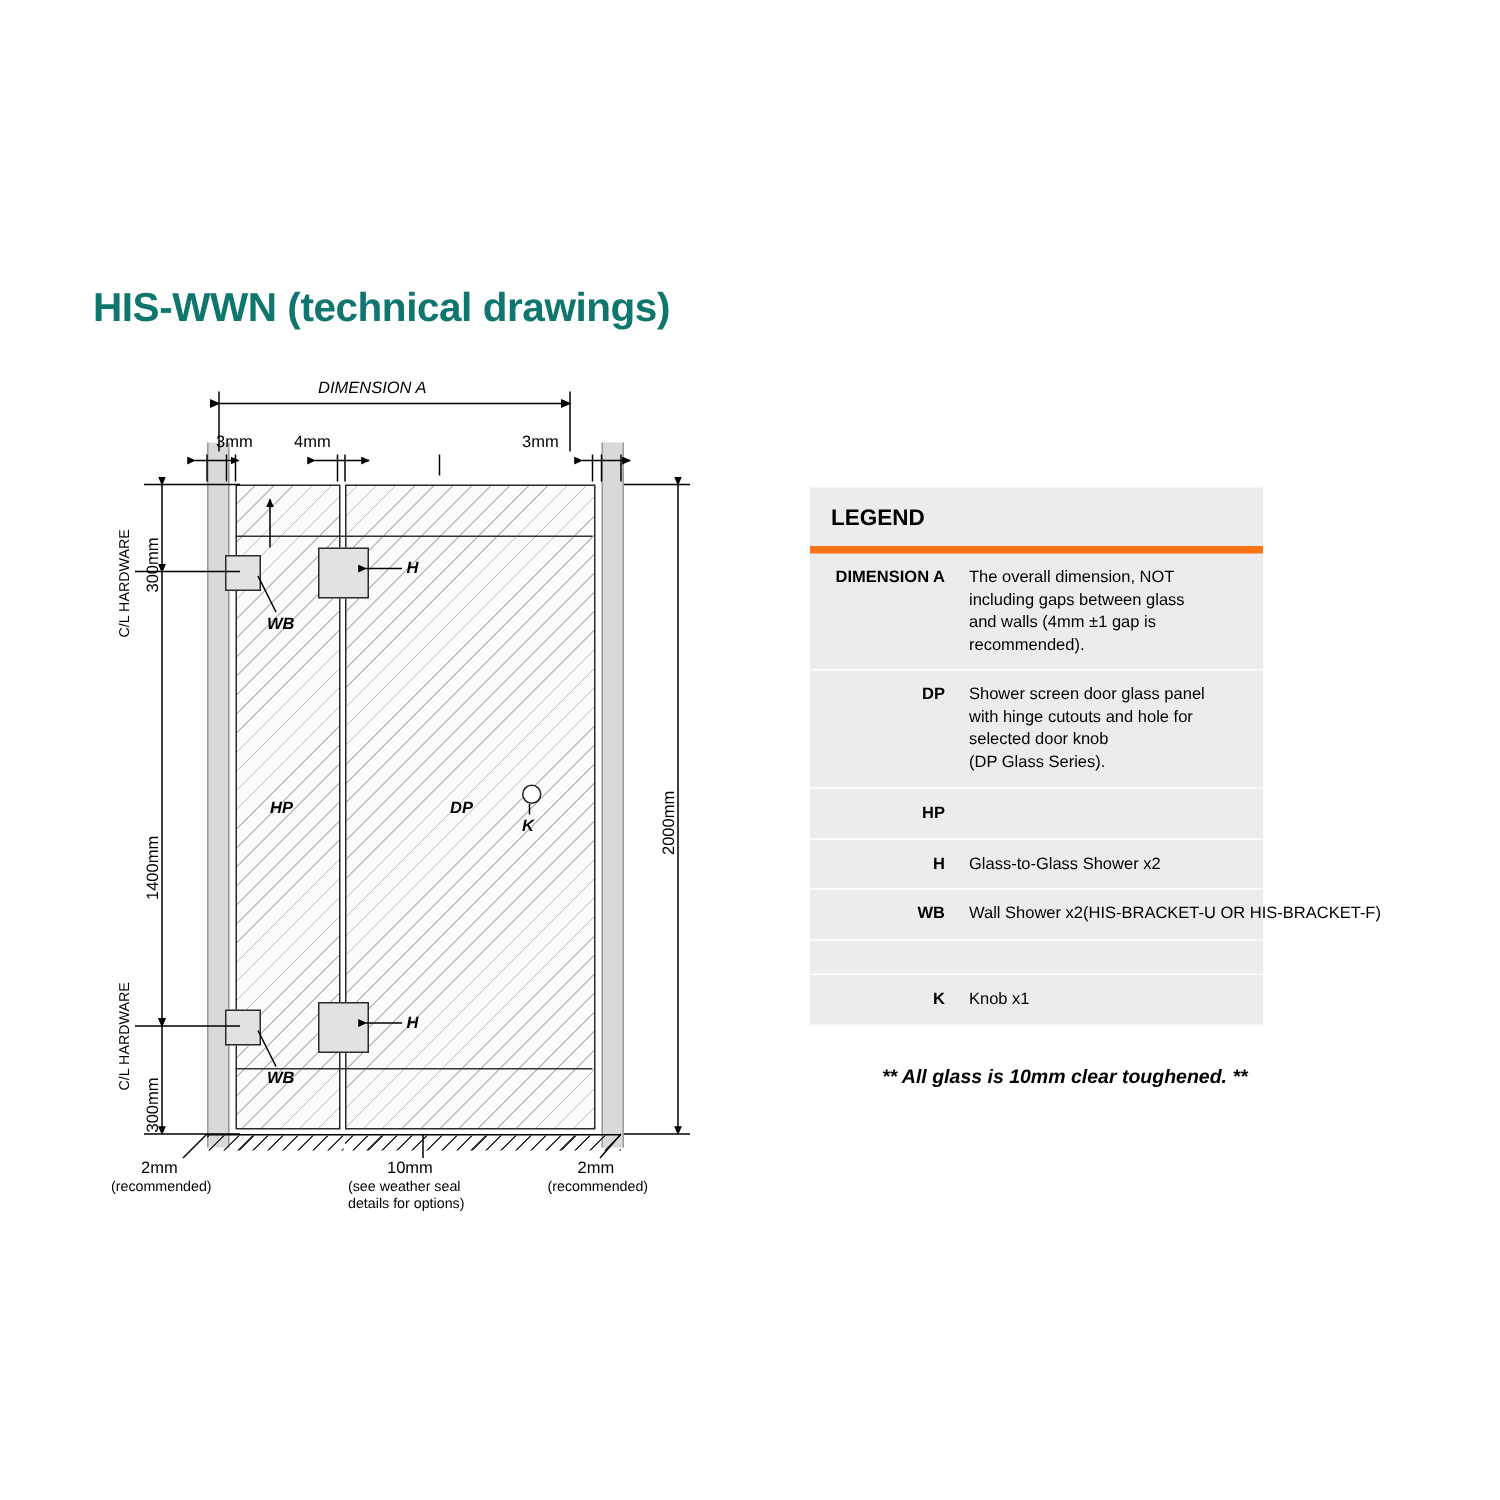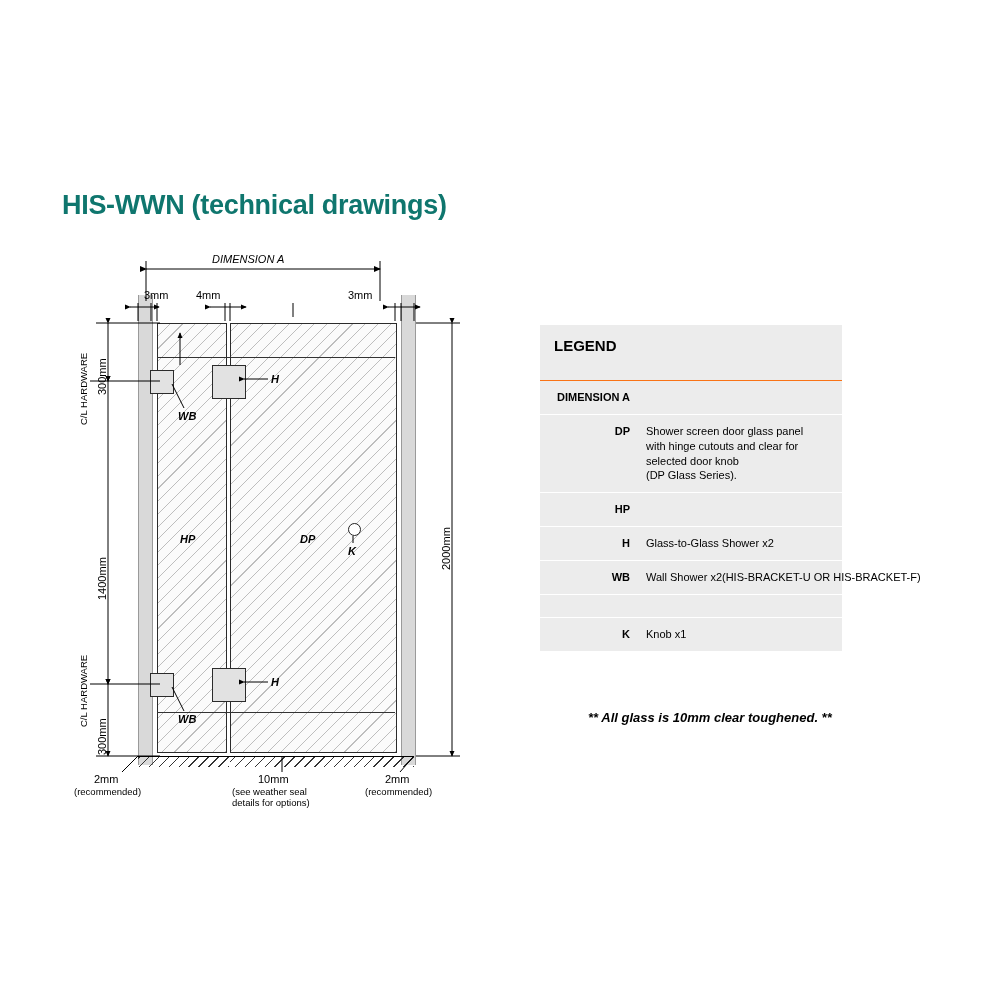--- a/index.html
+++ b/index.html
@@ -116,22 +116,22 @@
     position: absolute;
     left: 540px;
     top: 325px;
     width: 302px;
     background: #ececec;
     font-size: 11px;
   }
   #legend .legend-title {
     font-size: 15px;
     font-weight: bold;
-    padding: 12px 14px 26px 14px;
-    border-bottom: 1px solid #f97316;
+    padding: 12px 14px 10px 14px;
+    border-bottom: 5px solid #f97316;
   }
   .lrow {
     display: flex;
     border-bottom: 1px solid #ffffff;
     min-height: 26px;
   }
   .lrow .key {
     width: 100px;
     flex: 0 0 100px;
     text-align: right;
@@ -275,25 +275,29 @@
       <line x1="184" y1="437" x2="208" y2="437" marker-start="url(#arS)"></line>
     </g>
   </svg>
 </div>
 
 <div id="legend">
   <div class="legend-title">LEGEND</div>
 
   <div class="lrow">
     <div class="key">DIMENSION A</div>
+    <div class="val">The overall dimension, NOT
+including gaps between glass
+and walls (4mm ±1 gap is
+recommended).</div>
   </div>
   <div class="lrow">
     <div class="key">DP</div>
     <div class="val">Shower screen door glass panel
-with hinge cutouts and clear for
+with hinge cutouts and hole for
 selected door knob
 (DP Glass Series).</div>
   </div>
   <div class="lrow">
     <div class="key">HP</div>
   </div>
   <div class="lrow">
     <div class="key">H</div>
     <div class="val">Glass-to-Glass Shower x2</div>
   </div>

